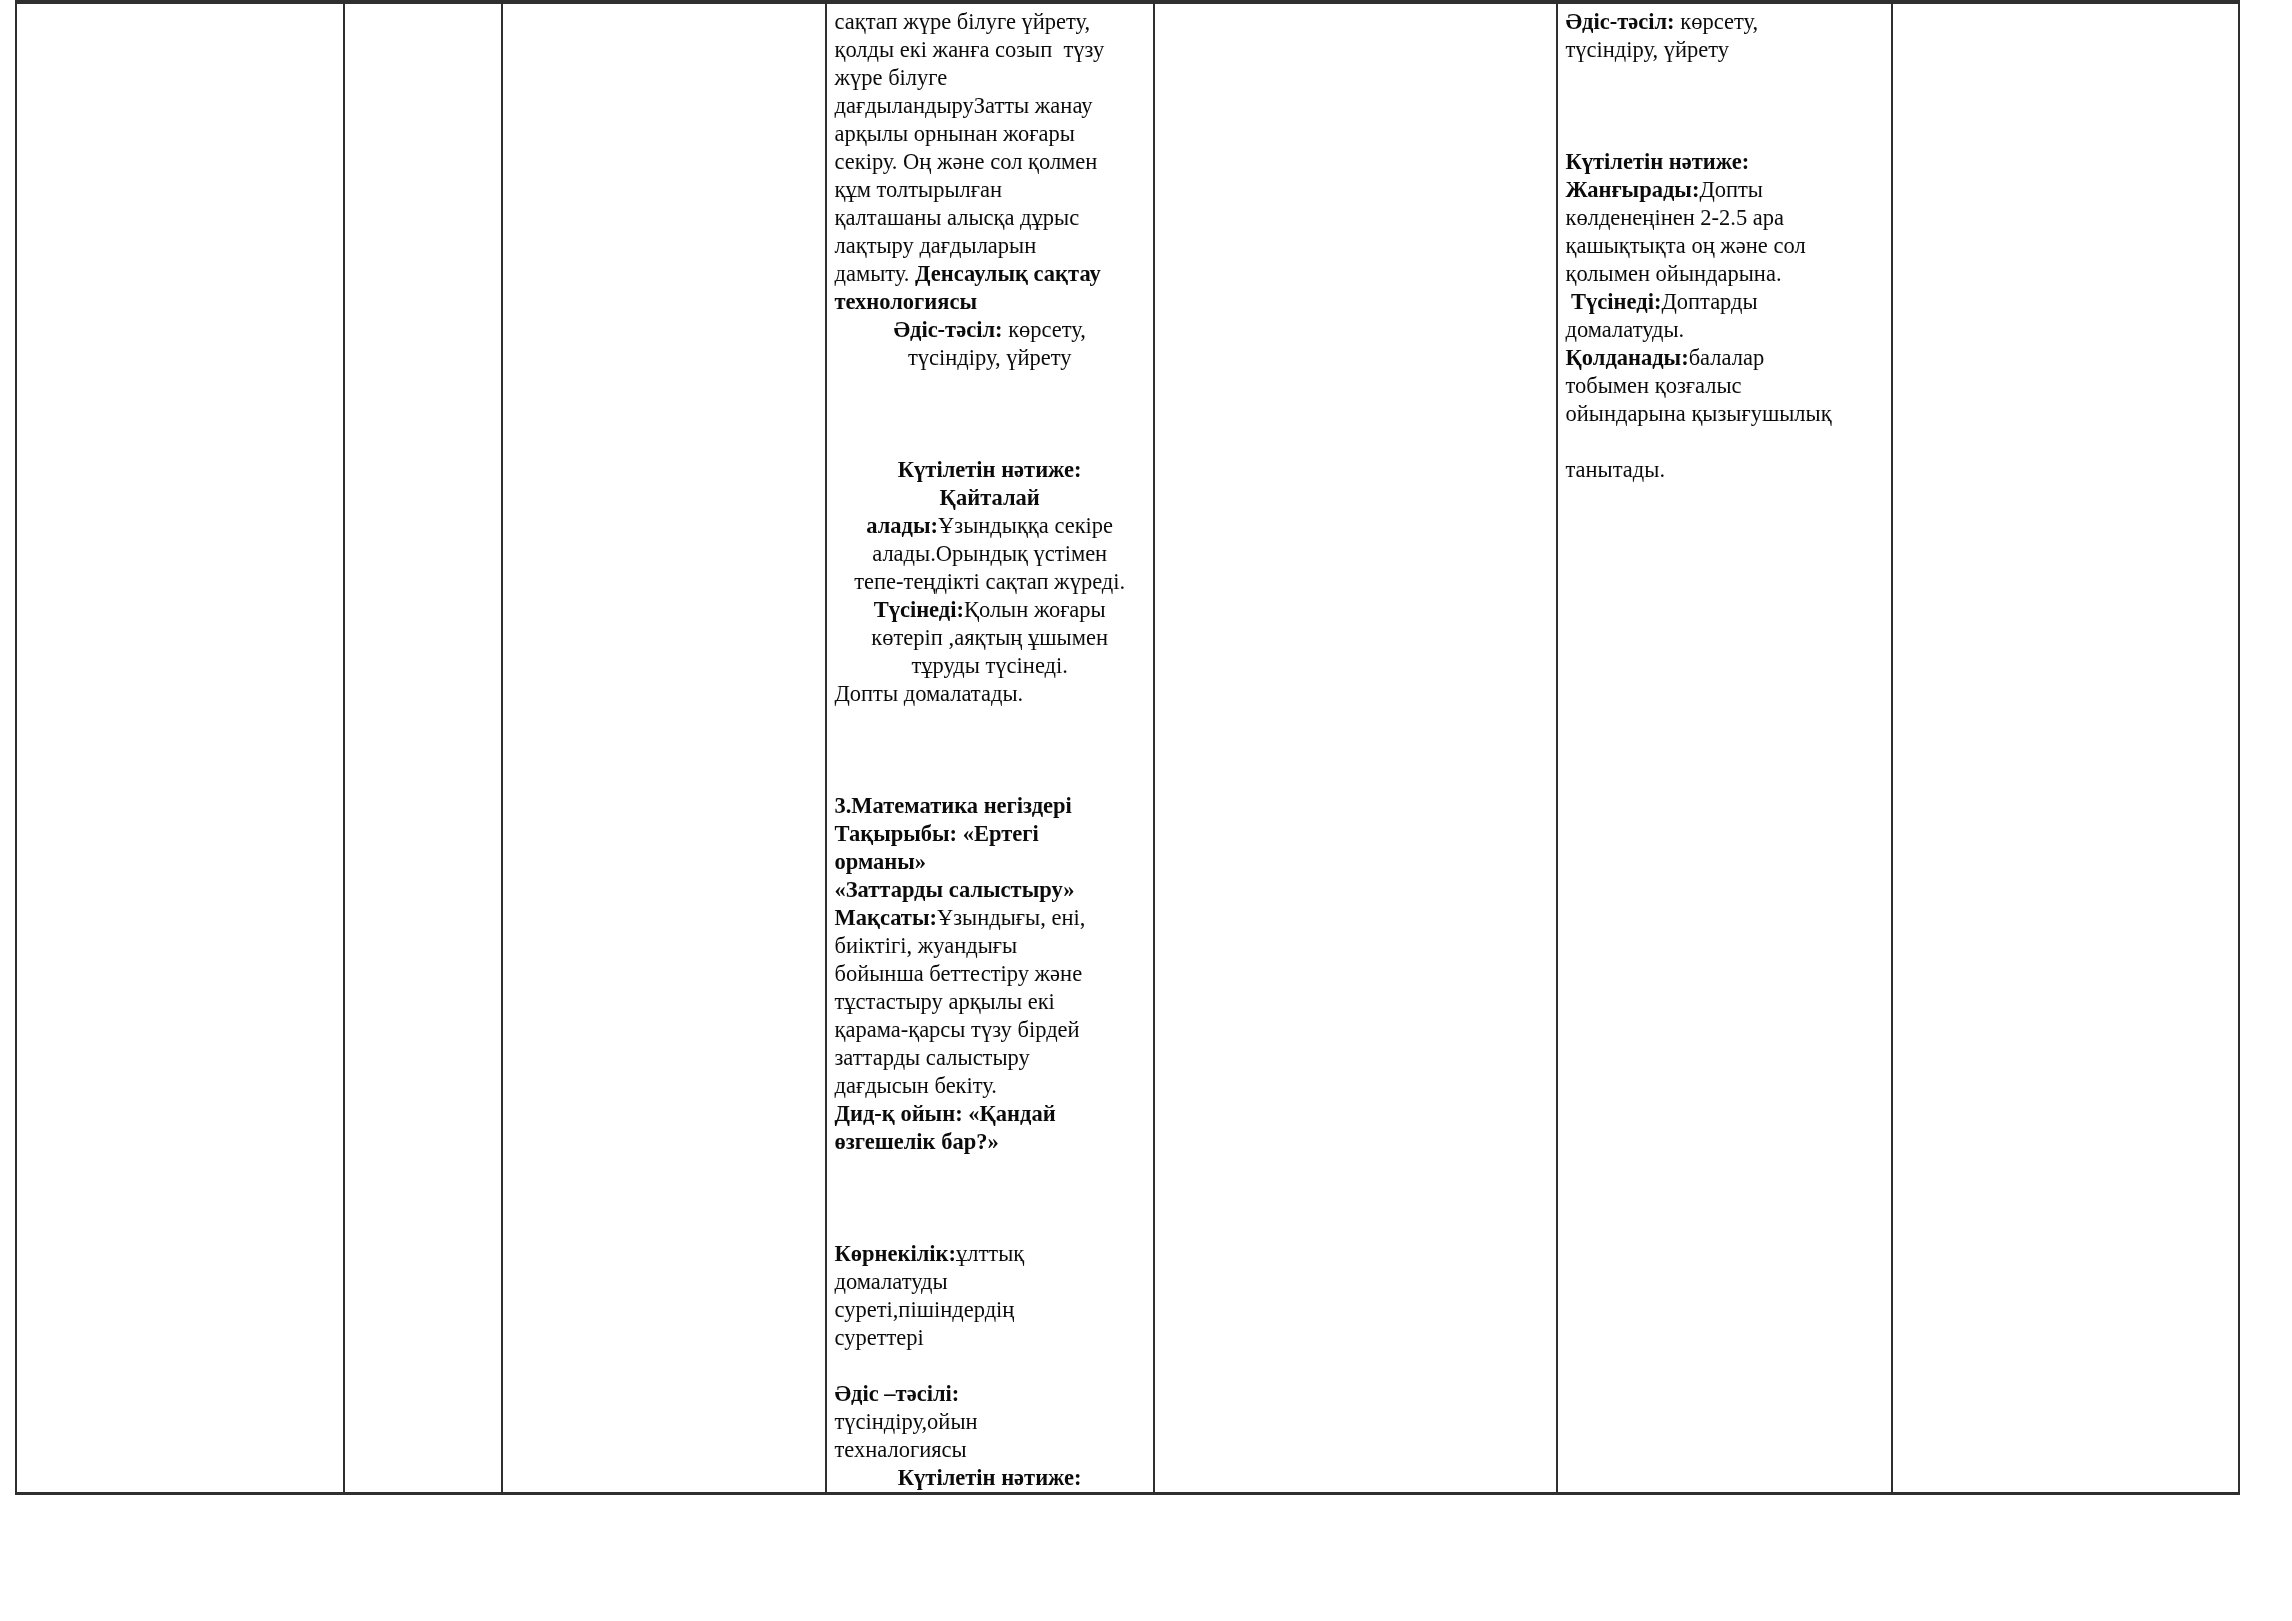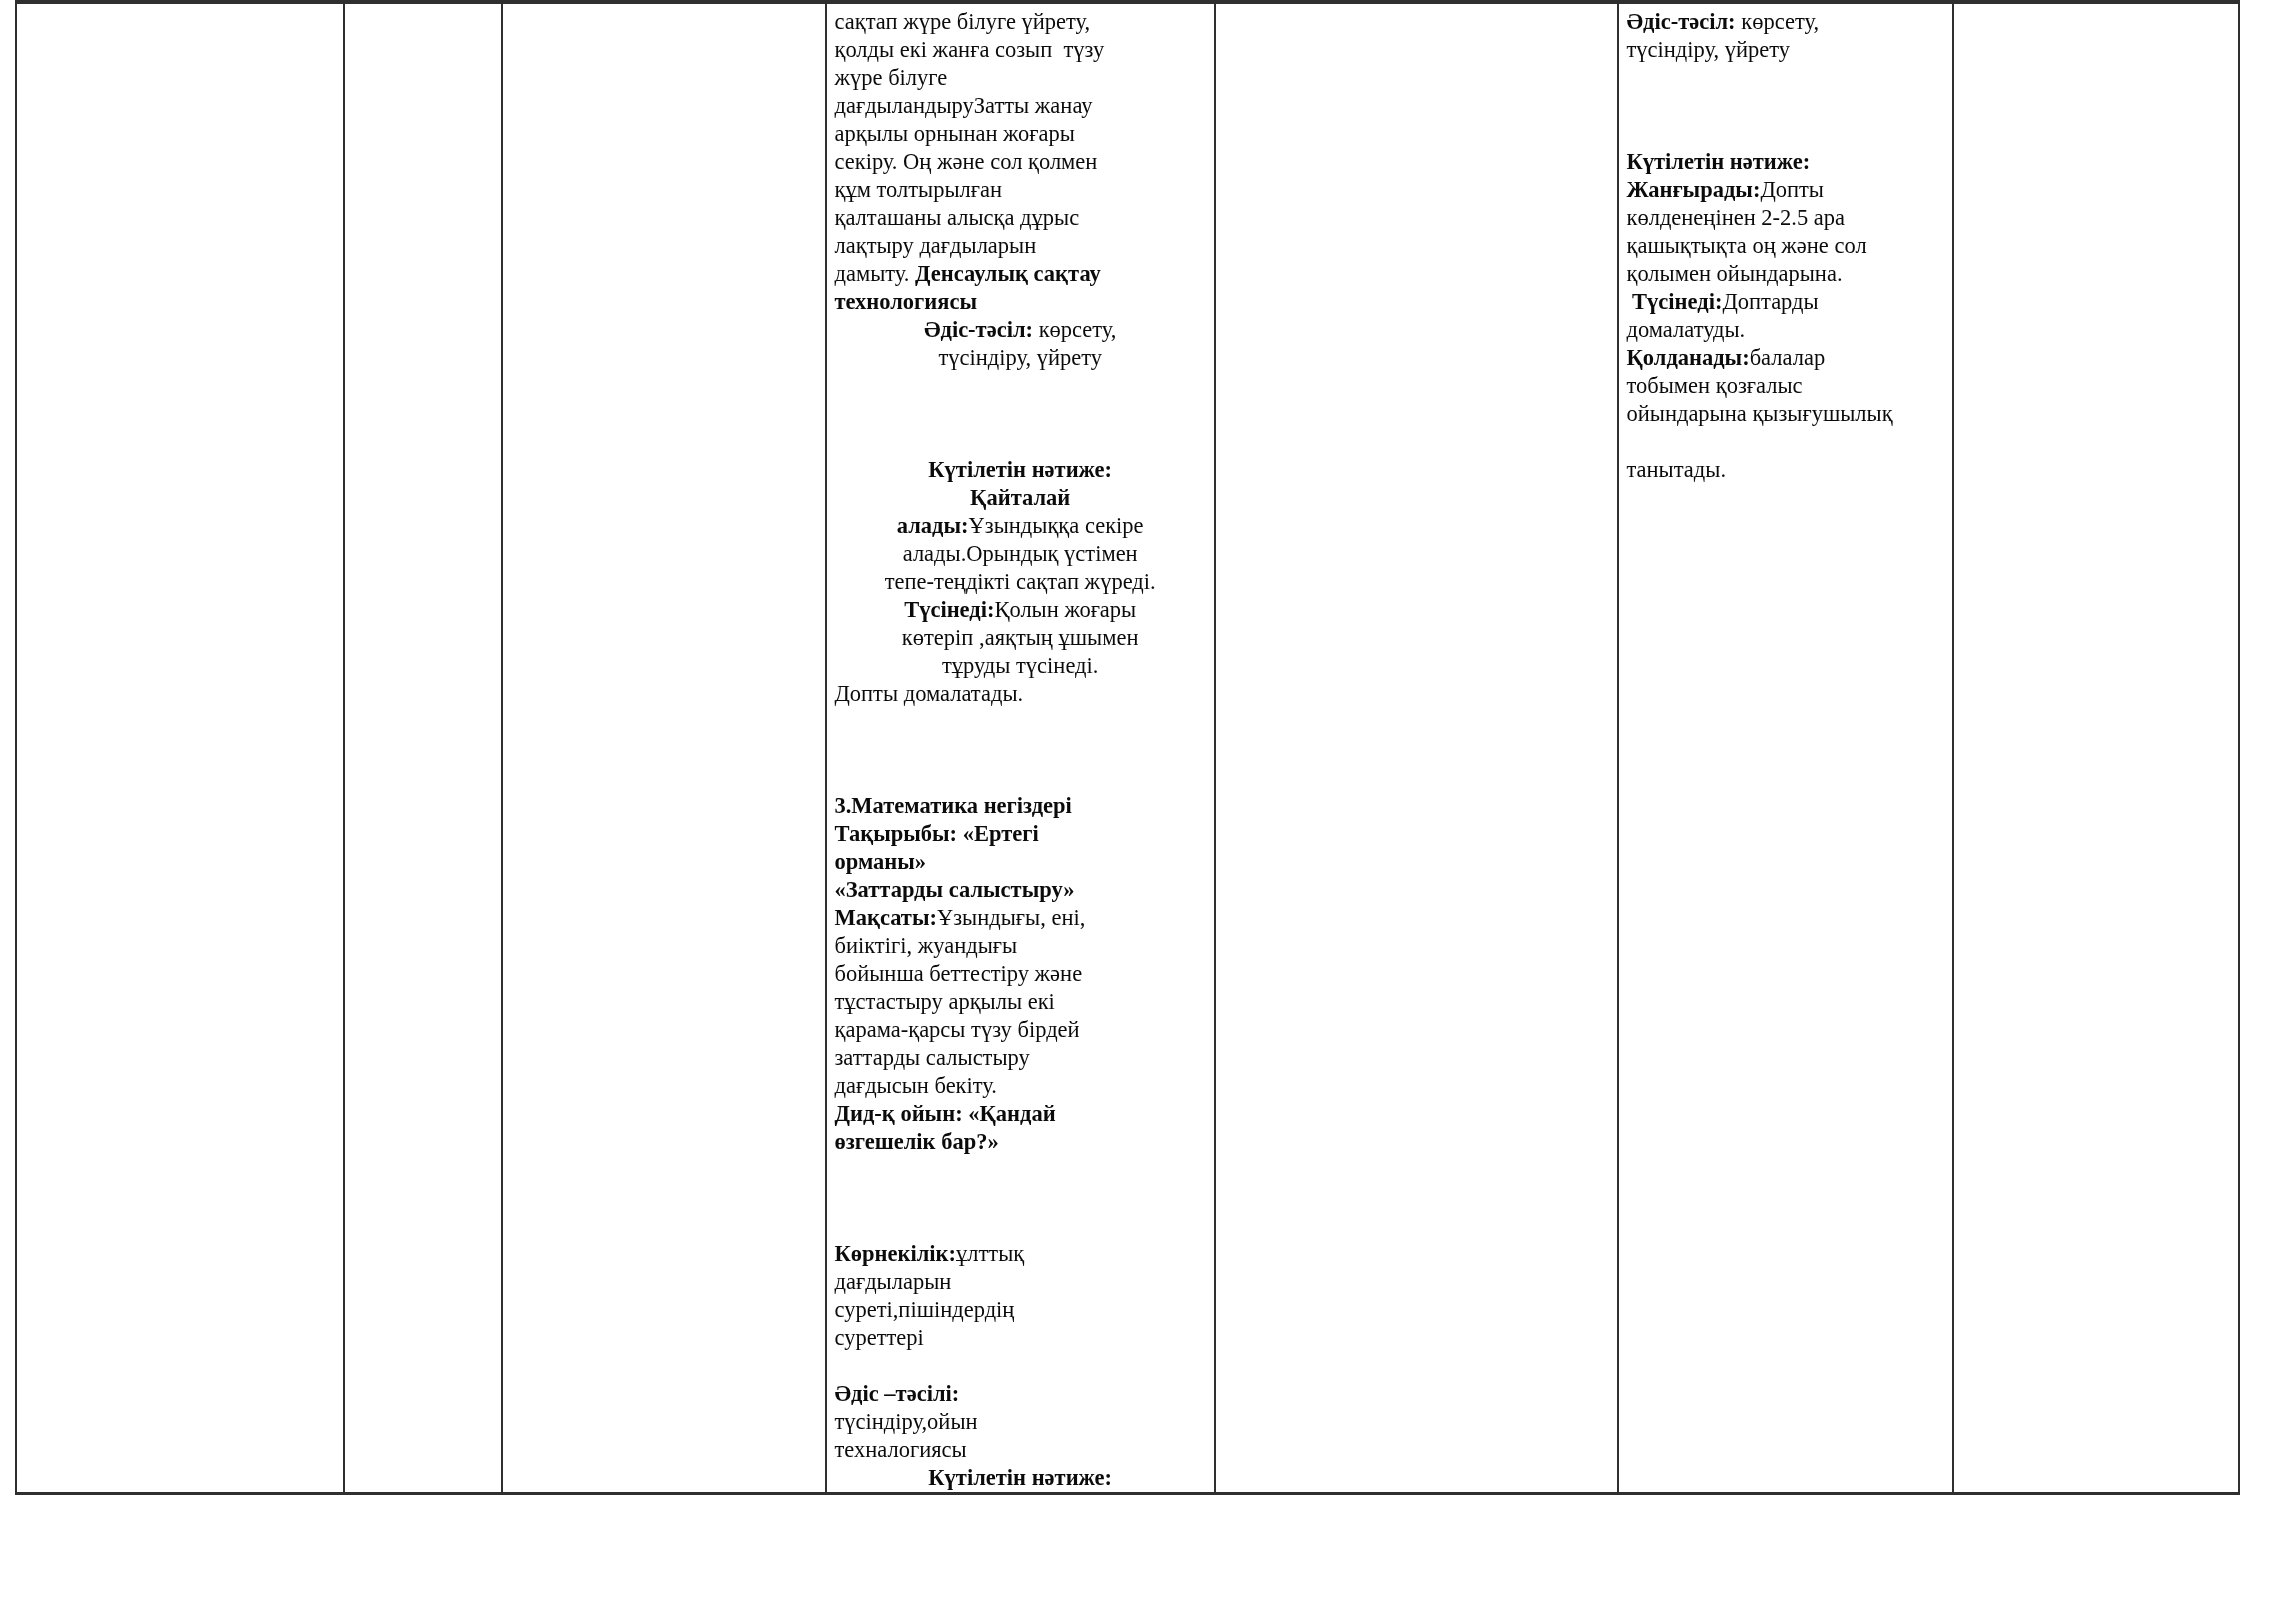--- a/index.html
+++ b/index.html
@@ -52,21 +52,21 @@
   .tline b { font-weight: bold; }
 </style>
 </head>
 <body>
 
 <div class="page">
   <div class="doc-table" id="doc-table" style="border-color: rgb(47, 47, 47);">
       <div class="doc-col" style="width: 328px; border-right-color: rgb(47, 47, 47);"></div>
       <div class="doc-col" style="width: 158px; border-right-color: rgb(47, 47, 47);"></div>
       <div class="doc-col" style="width: 324px; border-right-color: rgb(47, 47, 47);"></div>
-      <div class="doc-col" style="width: 389px; border-right-color: rgb(47, 47, 47);">
+      <div class="doc-col" style="width: 328px; border-right-color: rgb(47, 47, 47);">
         <div class="tline"><span>сақтап жүре білуге үйрету,</span></div>
         <div class="tline"><span>қолды екі жанға созып  түзу</span></div>
         <div class="tline"><span>жүре білуге</span></div>
         <div class="tline"><span>дағдыландыруЗатты жанау</span></div>
         <div class="tline"><span>арқылы орнынан жоғары</span></div>
         <div class="tline"><span>секіру. Оң және сол қолмен</span></div>
         <div class="tline"><span>құм толтырылған</span></div>
         <div class="tline"><span>қалташаны алысқа дұрыс</span></div>
         <div class="tline"><span>лақтыру дағдыларын</span></div>
         <div class="tline"><span>дамыту. </span><b>Денсаулық сақтау</b></div>
@@ -98,21 +98,21 @@
         <div class="tline"><span>тұстастыру арқылы екі</span></div>
         <div class="tline"><span>қарама-қарсы түзу бірдей</span></div>
         <div class="tline"><span>заттарды салыстыру</span></div>
         <div class="tline"><span>дағдысын бекіту.</span></div>
         <div class="tline"><b>Дид-қ ойын: «Қандай</b></div>
         <div class="tline"><b>өзгешелік бар?»</b></div>
         <div class="tline">&nbsp;</div>
         <div class="tline">&nbsp;</div>
         <div class="tline">&nbsp;</div>
         <div class="tline"><b>Көрнекілік:</b><span>ұлттық</span></div>
-        <div class="tline"><span>дағдыларын</span></div>
+        <div class="tline"><span>домалатуды</span></div>
         <div class="tline"><span>суреті,пішіндердің</span></div>
         <div class="tline"><span>суреттері</span></div>
         <div class="tline">&nbsp;</div>
         <div class="tline"><b>Әдіс –тәсілі:</b></div>
         <div class="tline"><span>түсіндіру,ойын</span></div>
         <div class="tline"><span>техналогиясы</span></div>
         <div class="tline center"><b>Күтілетін нәтиже:</b></div>
       </div>
       <div class="doc-col" style="width: 403px; border-right-color: rgb(47, 47, 47);"></div>
       <div class="doc-col" style="width: 335px; border-right-color: rgb(47, 47, 47);">

